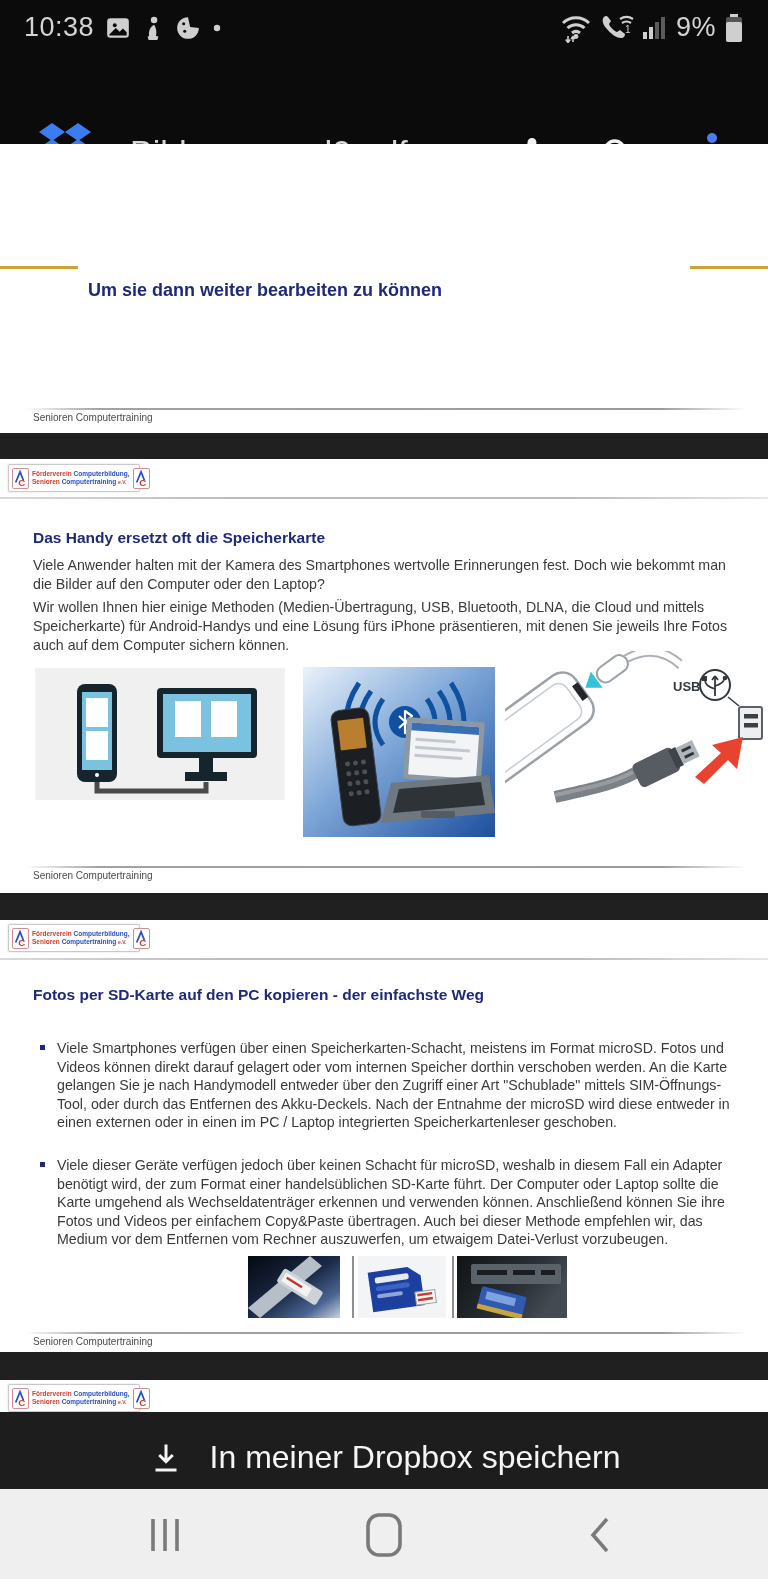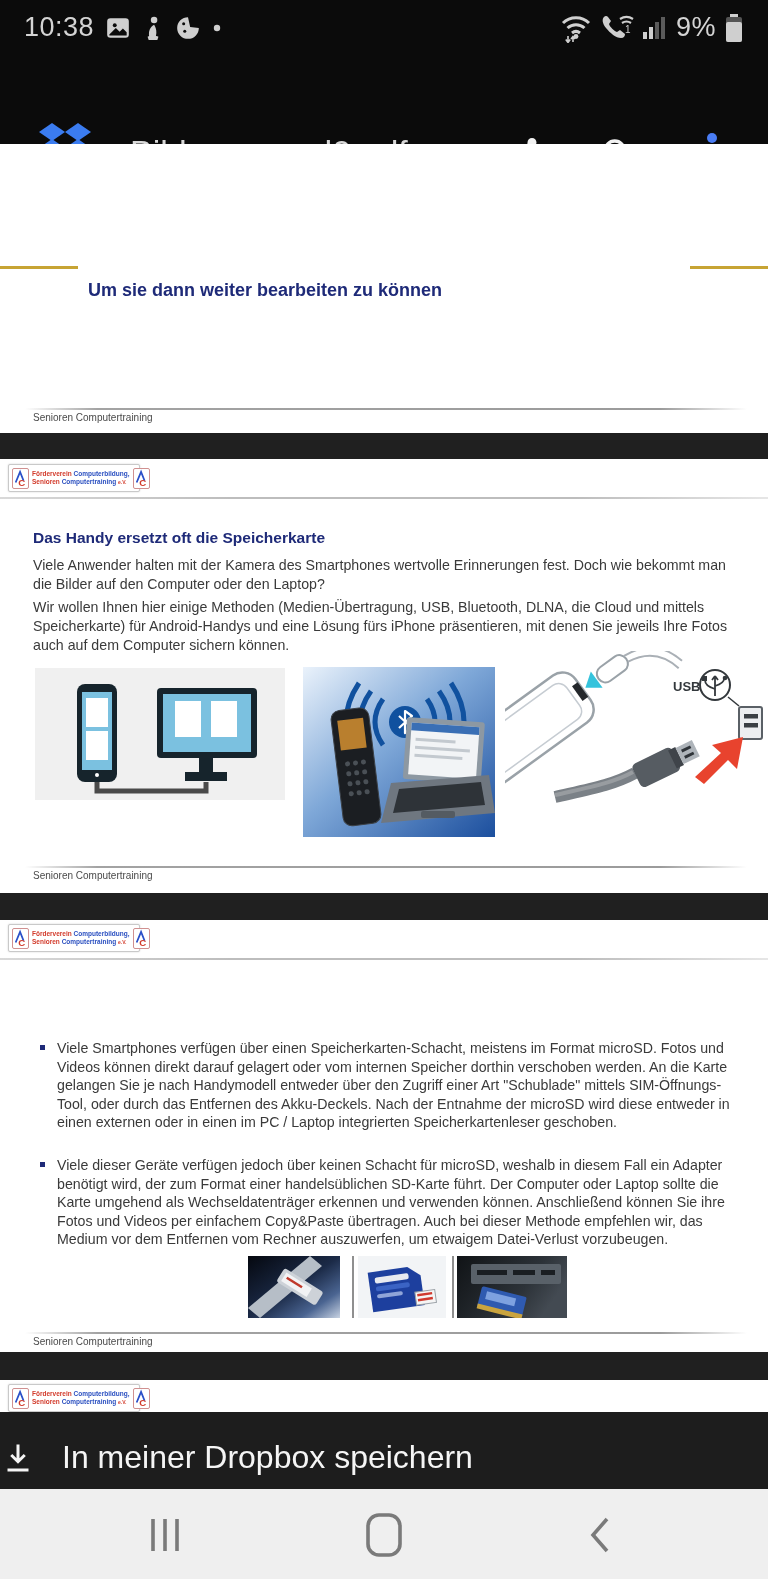--- a/index.html
+++ b/index.html
@@ -38,21 +38,21 @@
   .logomark { width:17px; height:21px; border:1px solid #d09090; border-radius:2px; flex:0 0 auto; background:#fff; }
   .lbtext { font-size:6.5px; line-height:7.6px; font-weight:bold; white-space:nowrap; }
   .lb-red { color:#d23a2a; } .lb-blue { color:#2a4fc0; }
   .lb-suffix { font-size:5px; color:#d23a2a; }
 
   .img-frame { position:absolute; overflow:hidden; }
   .photo-sep { position:absolute; width:1.5px; background:#8f8f8f; }
 
   
   .save-bar { left:0; top:1412px; width:768px; height:91px; background:#1d1d1d;
-    display:flex; align-items:center; gap:26px; cursor:pointer; }
+    display:flex; align-items:center; justify-content:center; gap:26px; cursor:pointer; }
   .save-label { font-size:32px; color:#f5f5f5; white-space:nowrap; }
   .nav-bar { left:0; top:1489px; width:768px; height:90px; background:#efefef; }
   .nav-btn { position:absolute; top:18px; width:70px; height:56px; display:flex; align-items:center; justify-content:center; }
 </style>
 </head>
 <body>
 
 <div class="abs status-bar">
   <div class="sb-group">
     <span class="sb-time">10:38</span>
@@ -285,20 +285,21 @@
         <div><span class="lb-red">Förderverein</span> <span class="lb-blue">Computerbildung,</span></div>
         <div><span class="lb-red">Senioren</span> <span class="lb-blue">Computertraining</span> <span class="lb-suffix">e.V.</span></div>
       </div>
       <svg class="logomark" viewBox="0 0 17 21">
         <path d="M3 15 L8 3 L12 13" stroke="#2a50c8" stroke-width="2" fill="none"></path>
         <text x="6" y="19" font-size="11" font-weight="bold" fill="#d23a2a" font-family="Liberation Sans, sans-serif">C</text>
       </svg>
     </div>
     <div class="hdr-rule" style="top:38px;"></div>
 
+    <div class="h2" style="left:33px; top:66px;">Fotos per SD-Karte auf den PC kopieren - der einfachste Weg</div>
 
     <div class="bullet-sq" style="left:40px; top:125px;"></div>
     <div class="bullet-txt" style="left:57px; top:119px; width:690px;">Viele Smartphones verfügen über einen Speicherkarten-Schacht, meistens im Format microSD. Fotos und Videos können direkt darauf gelagert oder vom internen Speicher dorthin verschoben werden. An die Karte gelangen Sie je nach Handymodell entweder über den Zugriff einer Art "Schublade" mittels SIM-Öffnungs-Tool, oder durch das Entfernen des Akku-Deckels. Nach der Entnahme der microSD wird diese entweder in einen externen oder in einen im PC / Laptop integrierten Speicherkartenleser geschoben.</div>
 
     <div class="bullet-sq" style="left:40px; top:242px;"></div>
     <div class="bullet-txt" style="left:57px; top:236px; width:690px;">Viele dieser Geräte verfügen jedoch über keinen Schacht für microSD, weshalb in diesem Fall ein Adapter benötigt wird, der zum Format einer handelsüblichen SD-Karte führt. Der Computer oder Laptop sollte die Karte umgehend als Wechseldatenträger erkennen und verwenden können. Anschließend können Sie ihre Fotos und Videos per einfachem Copy&amp;Paste übertragen. Auch bei dieser Methode empfehlen wir, das Medium vor dem Entfernen vom Rechner auszuwerfen, um etwaigem Datei-Verlust vorzubeugen.</div>
 
     <div class="img-frame" style="left:248px; top:336px; width:92px; height:62px;">
       <svg width="92" height="62" viewBox="0 0 92 62">
         <defs>

